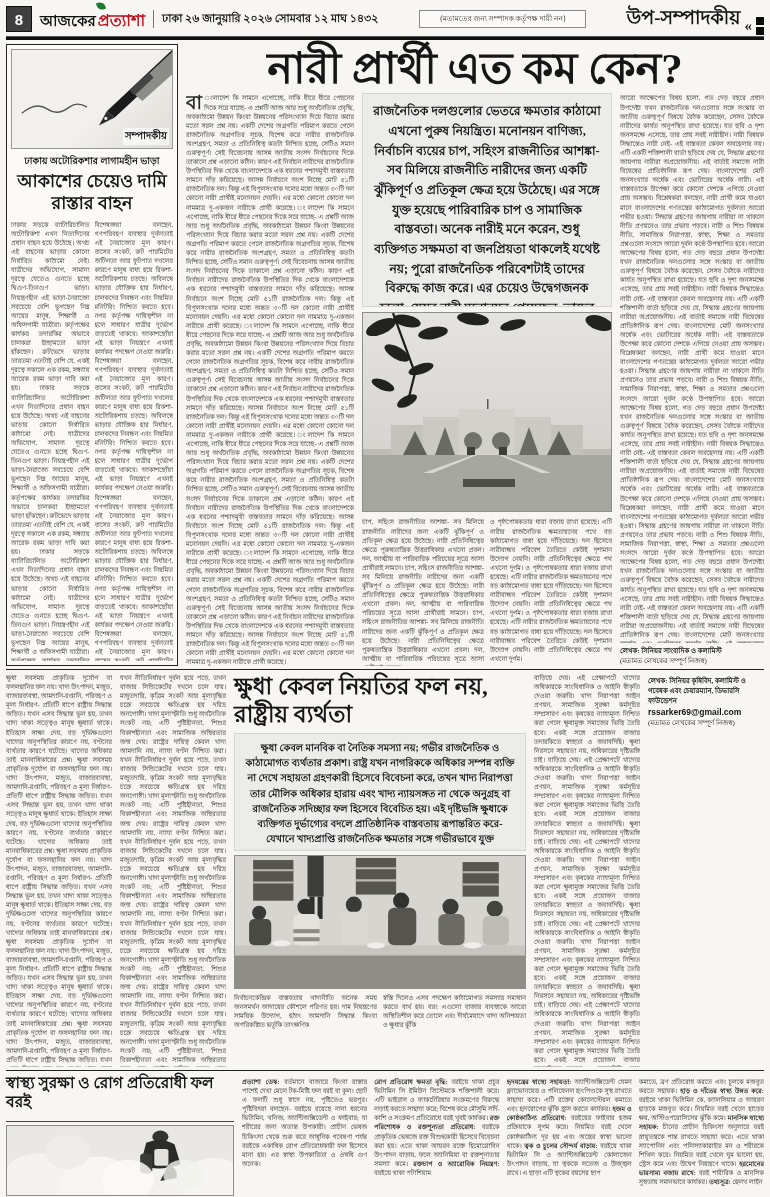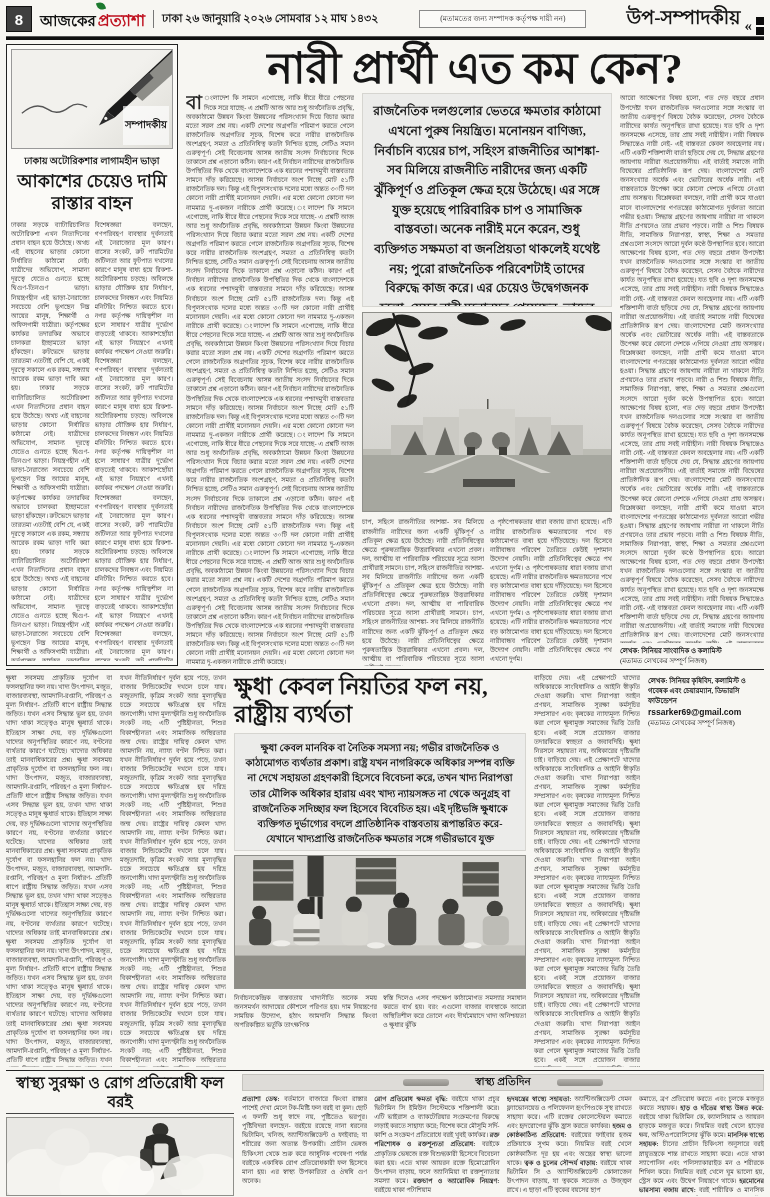--- a/index.html
+++ b/index.html
@@ -29,21 +29,21 @@
   
   .small{font-size:6.4px;line-height:1.42;text-align:justify;color:#2a2a2a;overflow:hidden;}
   .rule{height:1px;background:#222;margin:3px 0;}
   
   .top{display:flex;gap:8px;height:622px;margin-top:4px;}
   .edbox{width:172px;box-sizing:border-box;border:1.5px solid #222;padding:4px;display:flex;
          flex-direction:column;flex:none;background:#fbfaf7;}
   .edimg{position:relative;height:98px;background:linear-gradient(135deg,#f2f1ed 55%,#dddcd6);
          border:1px solid #999;overflow:hidden;flex:none;}
   .edlabel{position:absolute;right:3px;bottom:3px;font-size:10px;font-weight:bold;color:#111;
-           background:rgba(255,255,255,.65);padding:11px 2px;}
+           background:rgba(255,255,255,.65);padding:0 2px;}
   .edkicker{font-size:9.5px;font-weight:bold;text-align:center;margin-top:5px;}
   .edhead{font-size:17.5px;font-weight:bold;text-align:center;line-height:1.25;margin:2px 0 5px;}
   .edbody{flex:1;display:flex;gap:5px;overflow:hidden;}
   .edbody .c{flex:1;overflow:hidden;}
   
   .a1{flex:1;display:flex;flex-direction:column;min-width:0;}
   .a1 h1{margin:0;font-size:43px;line-height:1.15;text-align:center;font-weight:bold;}
   .a1 .byline{text-align:center;font-size:14px;font-weight:bold;margin:3px 0 5px;}
   .a1row{flex:1;display:flex;gap:8px;overflow:hidden;}
   .a1c1{width:168px;flex:none;height:100%;}
@@ -69,22 +69,22 @@
   .a2mid .byline{text-align:center;font-size:12.5px;font-weight:bold;margin:0;}
   .leadbox2{background:#ececea;border:1px solid #d6d5d0;padding:6px 8px;font-size:9.8px;
             line-height:1.55;text-align:center;font-weight:600;height:118px;overflow:hidden;
             box-sizing:border-box;}
   .ph2{height:132px;}
   .a2last{display:flex;flex-direction:row;}
   .a2last .txt{flex:1;overflow:hidden;}
   
   .bottom{display:flex;gap:8px;height:122px;margin-top:3px;}
   .bleft{width:228px;flex:none;display:flex;flex-direction:column;}
-  .bleft h3{margin:0 0 3px;font-size:15.5px;font-weight:bold;text-align:center;line-height:1.2;
-            border-bottom:1px solid #444;padding-bottom:2px;}
+  .bleft h3{margin:0 0 3px;font-size:15.5px;font-weight:bold;line-height:1.2;
+            border-bottom:1px solid #444;padding-bottom:10px;}
   .ph3{flex:1;}
   .bright{flex:1;display:flex;flex-direction:column;min-width:0;}
   .band{height:15px;background:#dedcd8;border:1px solid #c4c2bd;display:flex;align-items:center;
         justify-content:center;gap:26px;flex:none;}
   .band .t{font-size:10.5px;font-weight:bold;}
   .pill{width:46px;height:7px;border-radius:3px;background:linear-gradient(#b5b3ae,#8e8c87);}
   .hcols{flex:1;display:flex;gap:7px;margin-top:3px;overflow:hidden;}
   .hcols .c{flex:1;overflow:hidden;}
   .hcols b{font-weight:bold;}
 </style>
@@ -290,25 +290,20 @@
             <rect x="146" y="30" width="14" height="22" rx="3" fill="#e2e1dc"></rect>
             <rect x="132" y="36" width="12" height="26" rx="4" fill="#3a3a36"></rect>
             <path d="M160,50 q10,6 8,18 l-16,4 z" fill="#30302c"></path>
           </g>
           <circle cx="120" cy="70" r="26" fill="#fbfaf7" opacity=".85"></circle>
           <circle cx="175" cy="64" r="20" fill="#f3f2ee" opacity=".8"></circle>
         </svg>
       </div>
     </div>
     <div class="bright">
-      <div class="band">
-        <span class="pill"></span>
-        <span class="t">স্বাস্থ্য প্রতিদিন</span>
-        <span class="pill"></span>
-      </div>
       <div class="hcols">
         <div class="c small"><b>প্রত্যাশা ডেস্ক: </b><span>বর্তমানে বাজারে কিংবা রাস্তার পাশেই দেখা মেলে টক-মিষ্টি ফল বরই বা কুল। ছোট এ ফলটি শুধু স্বাদে নয়, পুষ্টিতেও ভরপুর। পুষ্টিবিদরা বলছেন- বরইয়ে রয়েছে নানা ধরনের ভিটামিন, খনিজ, অ্যান্টিঅক্সিডেন্ট ও ফাইবার; যা শরীরের জন্য অত্যন্ত উপকারী। </span><span>প্রাচীন ভেষজ চিকিৎসা থেকে শুরু করে আধুনিক গবেষণা পর্যন্ত বরইকে একাধিক রোগ প্রতিরোধকারী ফল হিসেবে মানা হয়। এর স্বাস্থ্য উপকারিতা ও ঔষধি গুণ অনেক। </span></div>
         <div class="c small"><b>রোগ প্রতিরোধ ক্ষমতা বৃদ্ধি: </b><span>বরইয়ে থাকা প্রচুর ভিটামিন সি ইমিউন সিস্টেমকে শক্তিশালী করে। এটি ভাইরাস ও ব্যাকটেরিয়ার সংক্রমণের বিরুদ্ধে লড়াই করতে সাহায্য করে; বিশেষ করে মৌসুমি সর্দি-কাশি ও সংক্রমণ প্রতিরোধে বরই খুবই কার্যকর। </span><b>রক্ত পরিশোধক ও রক্তশূন্যতা প্রতিরোধ: </b><span>বরইকে প্রাকৃতিক ভেষজে রক্ত বিশুদ্ধকারী হিসেবে বিবেচনা করা হয়। এতে থাকা আয়রন রক্তে হিমোগ্লোবিন উৎপাদন বাড়ায়, ফলে অ্যানিমিয়া বা রক্তশূন্যতার সমস্যা কমে। </span><b>রক্তচাপ ও অ্যারোবিক নিয়ন্ত্রণ: </b><span>বরইয়ে থাকা পটাশিয়াম </span></div>
         <div class="c small"><b>হৃদযন্ত্রের স্বাস্থ্যে সহায়তা: </b><span>অ্যান্টিঅক্সিডেন্ট যেমন ফ্ল্যাভোনয়েড ও পলিফেনল হৃৎপিণ্ডকে সুস্থ রাখতে সাহায্য করে। এটি রক্তের কোলেস্টেরল কমাতে এবং হৃদরোগের ঝুঁকি হ্রাস করতে কার্যকর। </span><b>হজম ও কোষ্ঠকাঠিন্য প্রতিরোধ: </b><span>বরইয়ের ফাইবার হজম প্রক্রিয়াকে সুগম করে। নিয়মিত বরই খেলে কোষ্ঠকাঠিন্য দূর হয় এবং অন্ত্রের স্বাস্থ্য ভালো থাকে। </span><b>ত্বক ও চুলের সৌন্দর্য বাড়ায়: </b><span>বরইয়ে থাকা ভিটামিন সি ও অ্যান্টিঅক্সিডেন্ট কোলাজেন উৎপাদন বাড়ায়, যা ত্বককে সতেজ ও উজ্জ্বল রাখে। এ ছাড়া এটি ত্বকের বয়সের ছাপ </span></div>
         <div class="c small"><span>কমাতে, ব্রণ প্রতিরোধ করতে এবং চুলকে মজবুত করতে সহায়ক। </span><b>হাড় ও দাঁতের স্বাস্থ্য উন্নত করে: </b><span>বরইয়ে থাকা ভিটামিন কে, ক্যালসিয়াম ও আয়রন হাড়কে মজবুত করে। নিয়মিত বরই খেলে হাড়ের ক্ষয়, অস্টিওপরোসিসের ঝুঁকি কমে। </span><b>মানসিক স্বাস্থ্যে সহায়ক: </b><span>চীনের প্রাচীন চিকিৎসা অনুসারে বরই স্নায়ুতন্ত্রকে শান্ত রাখতে সাহায্য করে। এতে থাকা স্যাপোনিন এবং পলিস্যাকারাইড মন ও শরীরকে শিথিল করে। নিয়মিত বরই খেলে ঘুম ভালো হয়, স্ট্রেস কমে এবং উদ্বেগ নিয়ন্ত্রণে থাকে। </span><b>হরমোনের ভারসাম্য বজায় রাখে: </b><span>বরই শারীরিক ও মানসিক সুস্থতায় সমানভাবে কার্যকর। </span><b>তথ্যসূত্র: </b><span>হেলথ লাইন </span></div>
       </div>
     </div>
   </section>
 
 </div>

